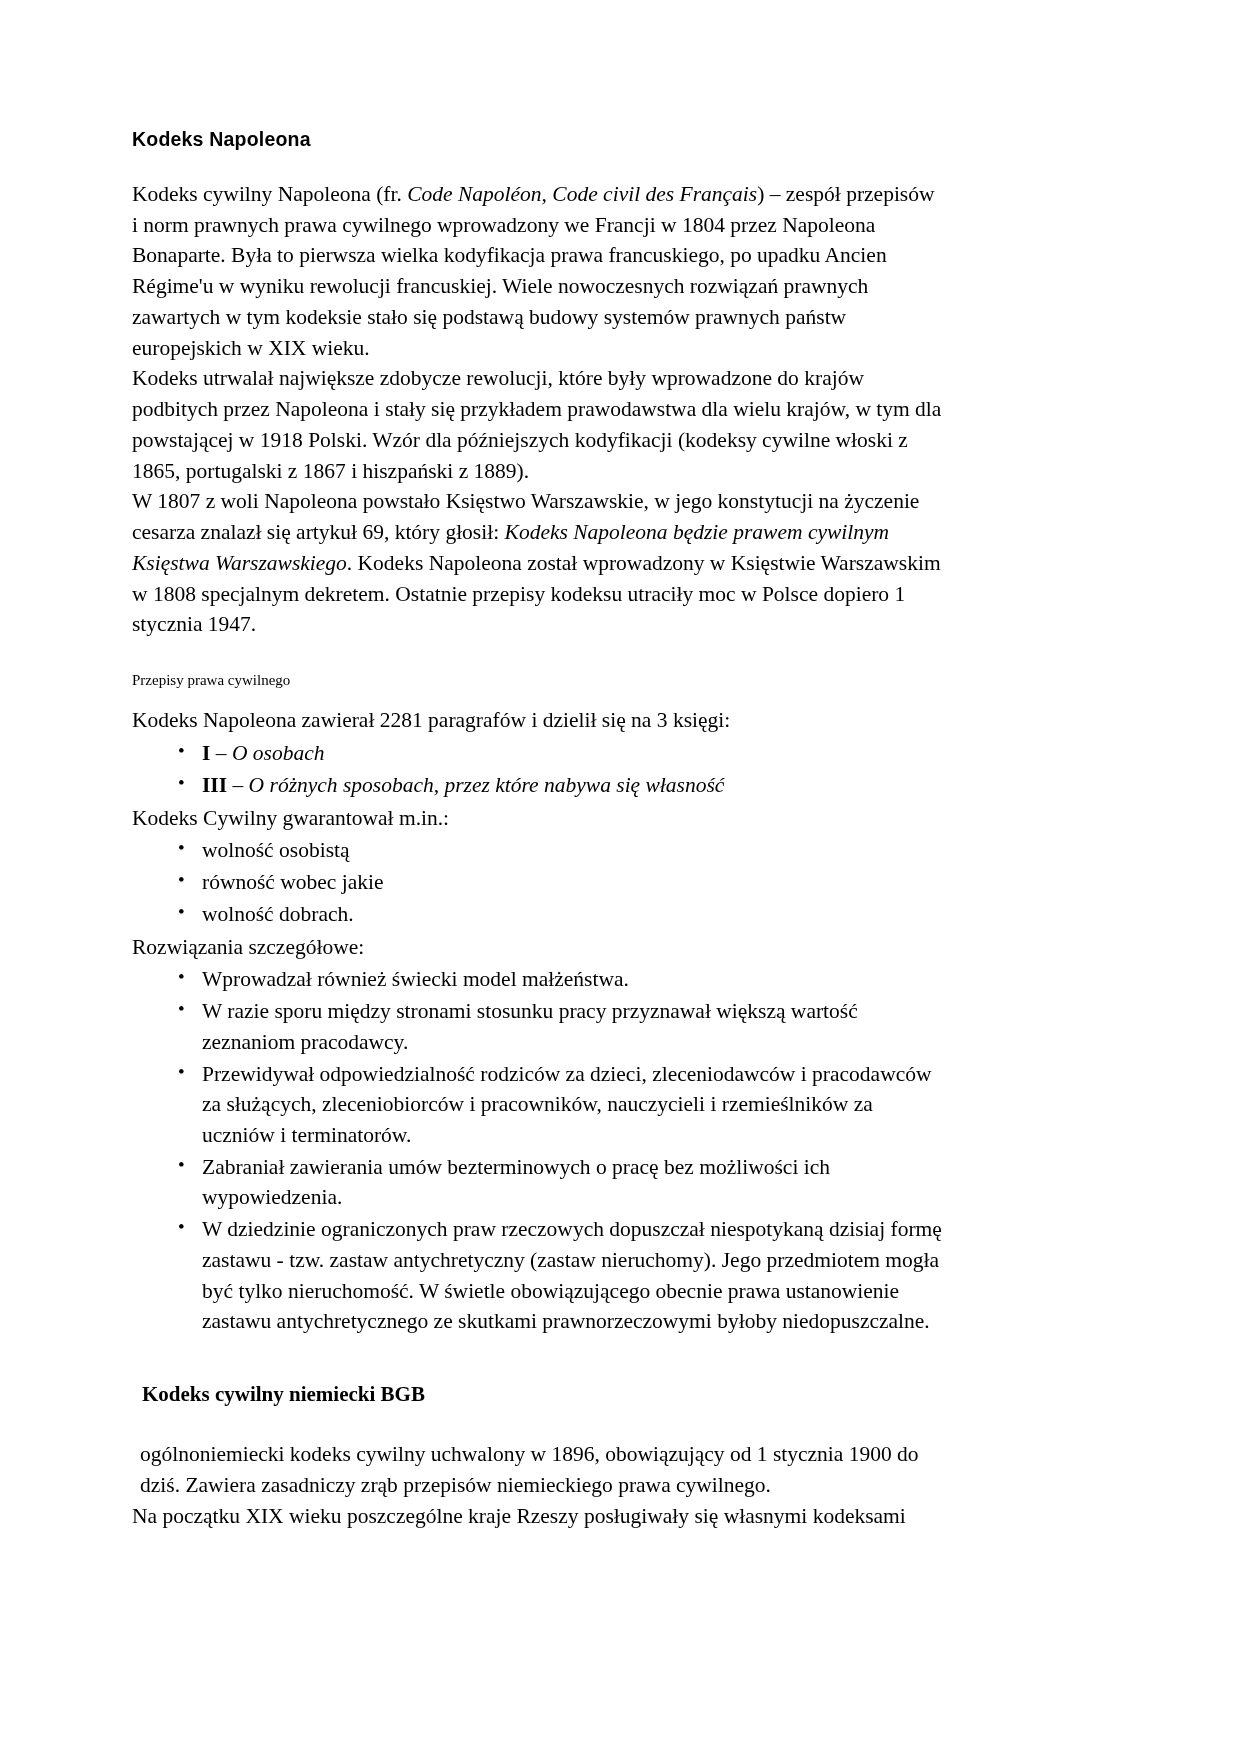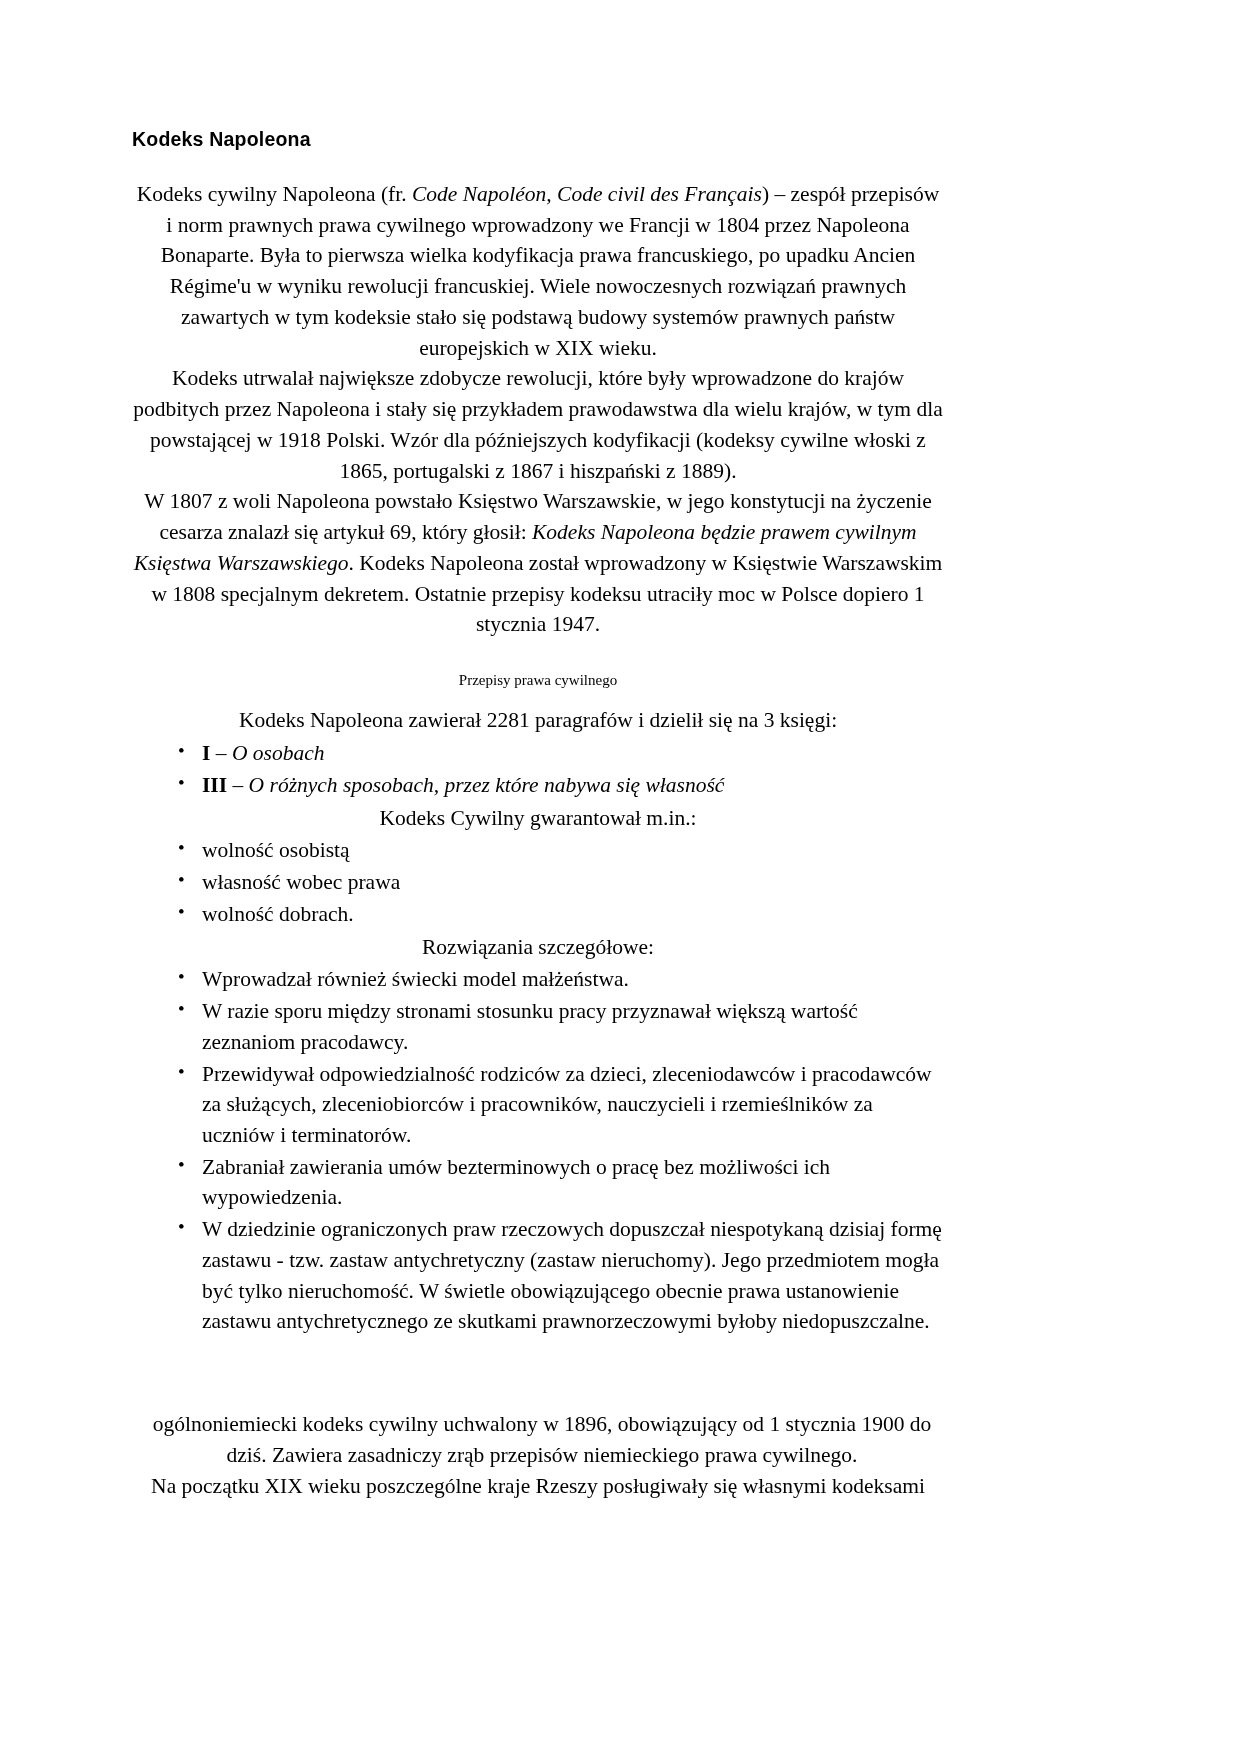--- a/index.html
+++ b/index.html
@@ -25,21 +25,21 @@
     font-family: "Liberation Sans", sans-serif;
     font-weight: bold;
     font-size: 19.5px;
     letter-spacing: 0.2px;
     margin: 0 0 28px 0;
   }
   p {
     margin: 0;
     font-size: 21.5px;
     line-height: 1.43;
-    text-align: center;
+    text-align: left;
   }
   .para-block {
     margin-bottom: 0;
   }
   .gap-sm { height: 14px; }
   .gap-md { height: 30px; }
   .gap-lg { height: 40px; }
   i, .ital { font-style: italic; }
   .bold { font-weight: bold; }
   ul {
@@ -96,37 +96,38 @@
 
   <ul>
     <li><span class="bold">I</span><span> – </span><i>O osobach</i></li>
     <li><span class="bold">III</span><span> – </span><i>O różnych sposobach, przez które nabywa się własność</i></li>
   </ul>
 
   <p class="para-block">Kodeks Cywilny gwarantował m.in.:</p>
 
   <ul>
     <li>wolność osobistą</li>
-    <li>własność wobec prawa</li>
+    <li>równość wobec jakie</li>
     <li>wolność dobrach.</li>
   </ul>
 
   <p class="para-block">Rozwiązania szczegółowe:</p>
 
   <ul>
     <li>Wprowadzał również świecki model małżeństwa.</li>
     <li>W razie sporu między stronami stosunku pracy przyznawał większą wartość zeznaniom pracodawcy.</li>
     <li>Przewidywał odpowiedzialność rodziców za dzieci, zleceniodawców i pracodawców za służących, zleceniobiorców i pracowników, nauczycieli i rzemieślników za uczniów i terminatorów.</li>
     <li>Zabraniał zawierania umów bezterminowych o pracę bez możliwości ich wypowiedzenia.</li>
     <li>W dziedzinie ograniczonych praw rzeczowych dopuszczał niespotykaną dzisiaj formę zastawu - tzw. zastaw antychretyczny (zastaw nieruchomy). Jego przedmiotem mogła być tylko nieruchomość. W świetle obowiązującego obecnie prawa ustanowienie zastawu antychretycznego ze skutkami prawnorzeczowymi byłoby niedopuszczalne.</li>
   </ul>
 
 
   <div class="gap-lg"></div>
 
+  <p class="section-head">Kodeks cywilny niemiecki BGB</p>
 
   <div class="gap-md"></div>
 
   <p class="para-block indent-1">ogólnoniemiecki kodeks cywilny uchwalony w 1896, obowiązujący od 1 stycznia 1900 do dziś. Zawiera zasadniczy zrąb przepisów niemieckiego prawa cywilnego.</p>
 
   <p class="para-block">Na początku XIX wieku poszczególne kraje Rzeszy posługiwały się własnymi kodeksami</p>
 
 </div>
 
 </body></html>

